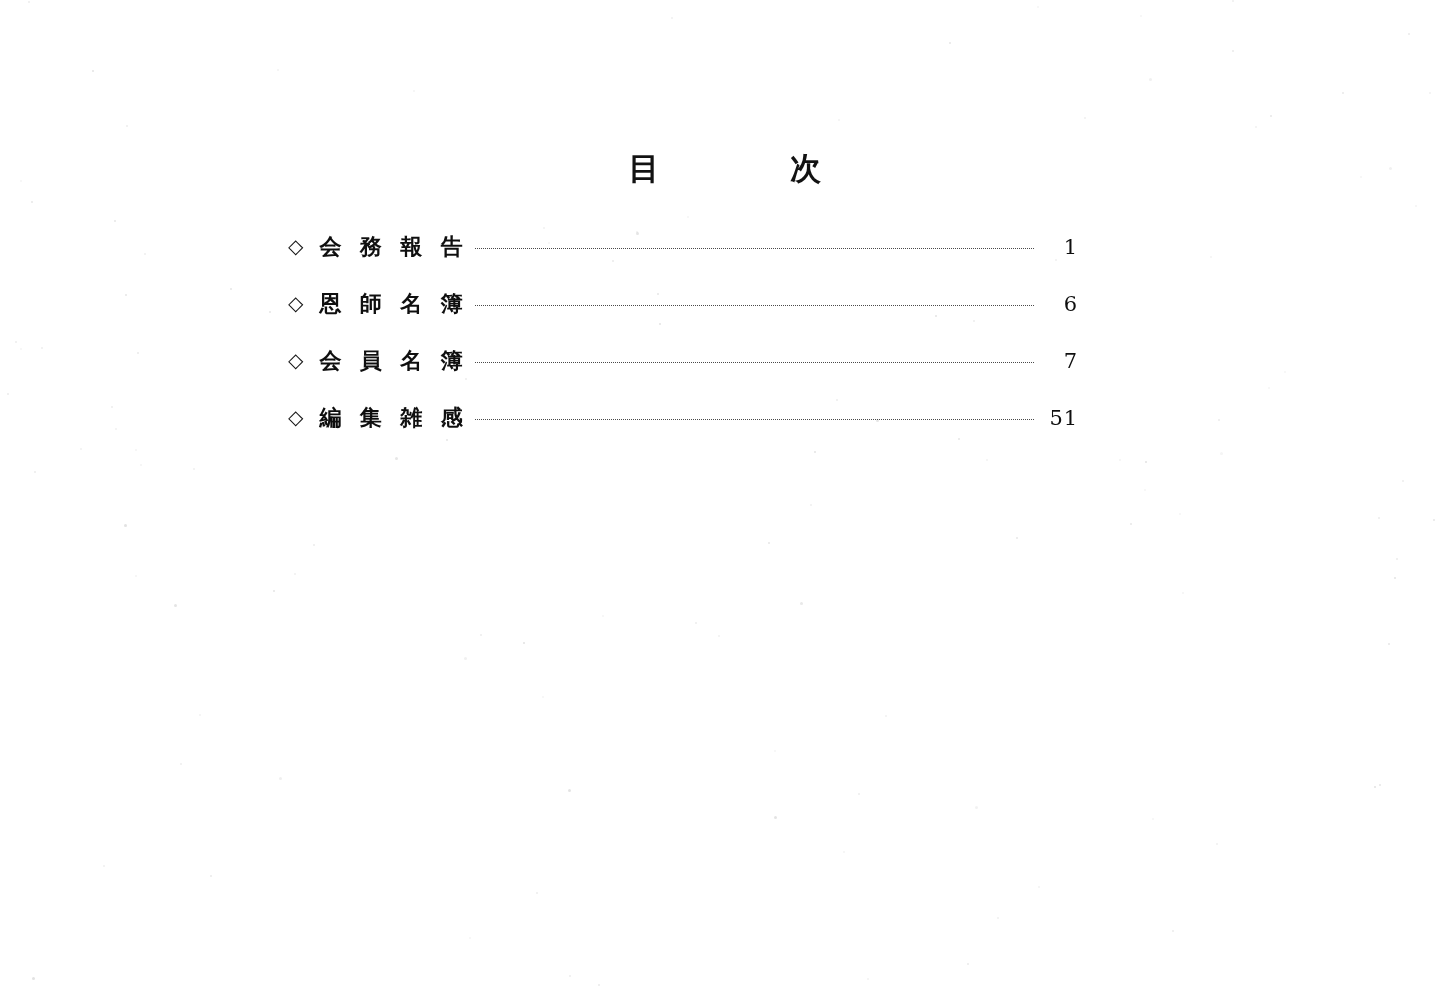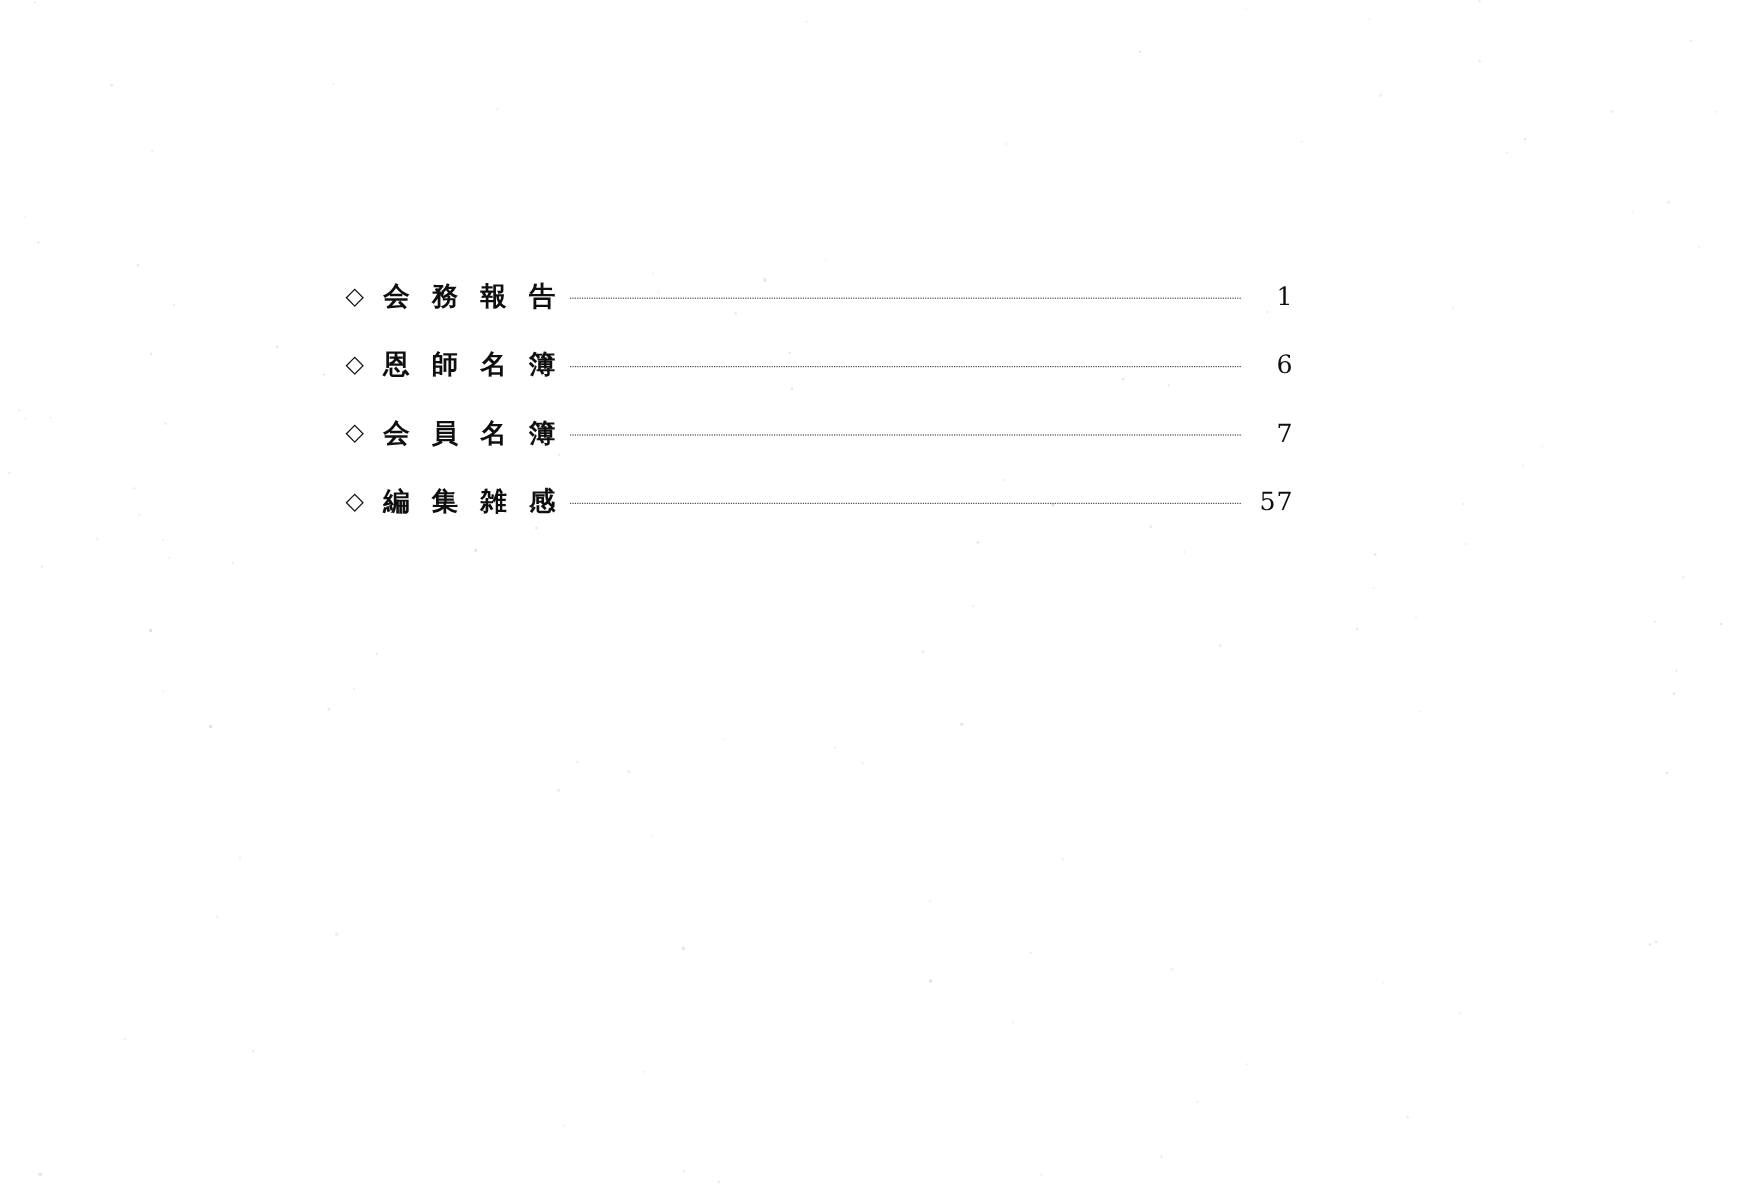--- a/index.html
+++ b/index.html
@@ -231,20 +231,21 @@
     <span class="speck" style="width: 2px; height: 2px; left: 1145px; top: 461px; opacity: 0.72;"></span>
     <span class="speck" style="width: 2px; height: 2px; left: 135px; top: 575px; opacity: 0.32;"></span>
     <span class="speck" style="width: 2px; height: 2px; left: 1152px; top: 818px; opacity: 0.28;"></span>
     <span class="speck" style="width: 2px; height: 2px; left: 15px; top: 341px; opacity: 0.47;"></span>
     <span class="speck" style="width: 2px; height: 2px; left: 1402px; top: 480px; opacity: 0.46;"></span>
     <span class="speck" style="width: 2px; height: 2px; left: 277px; top: 69px; opacity: 0.37;"></span>
   </div>
 
 <div class="page">
 
+  <div class="toc-title" id="toc-title"><span class="ch">目</span><span class="gap"></span><span class="ch">次</span></div>
 
   <div class="toc-list" id="toc-list">
       <div class="toc-row">
         <span class="diamond">◇</span>
         <span class="entry-label"><span class="ch">会</span><span class="ch">務</span><span class="ch">報</span><span class="ch">告</span></span>
         <span class="leader"></span>
         <span class="page-num">1</span>
       </div>
       <div class="toc-row">
         <span class="diamond">◇</span>
@@ -255,17 +256,17 @@
       <div class="toc-row">
         <span class="diamond">◇</span>
         <span class="entry-label"><span class="ch">会</span><span class="ch">員</span><span class="ch">名</span><span class="ch">簿</span></span>
         <span class="leader"></span>
         <span class="page-num">7</span>
       </div>
       <div class="toc-row">
         <span class="diamond">◇</span>
         <span class="entry-label"><span class="ch">編</span><span class="ch">集</span><span class="ch">雑</span><span class="ch">感</span></span>
         <span class="leader"></span>
-        <span class="page-num">57</span>
+        <span class="page-num">51</span>
       </div>
     </div>
 
 </div>
 
 </body></html>

